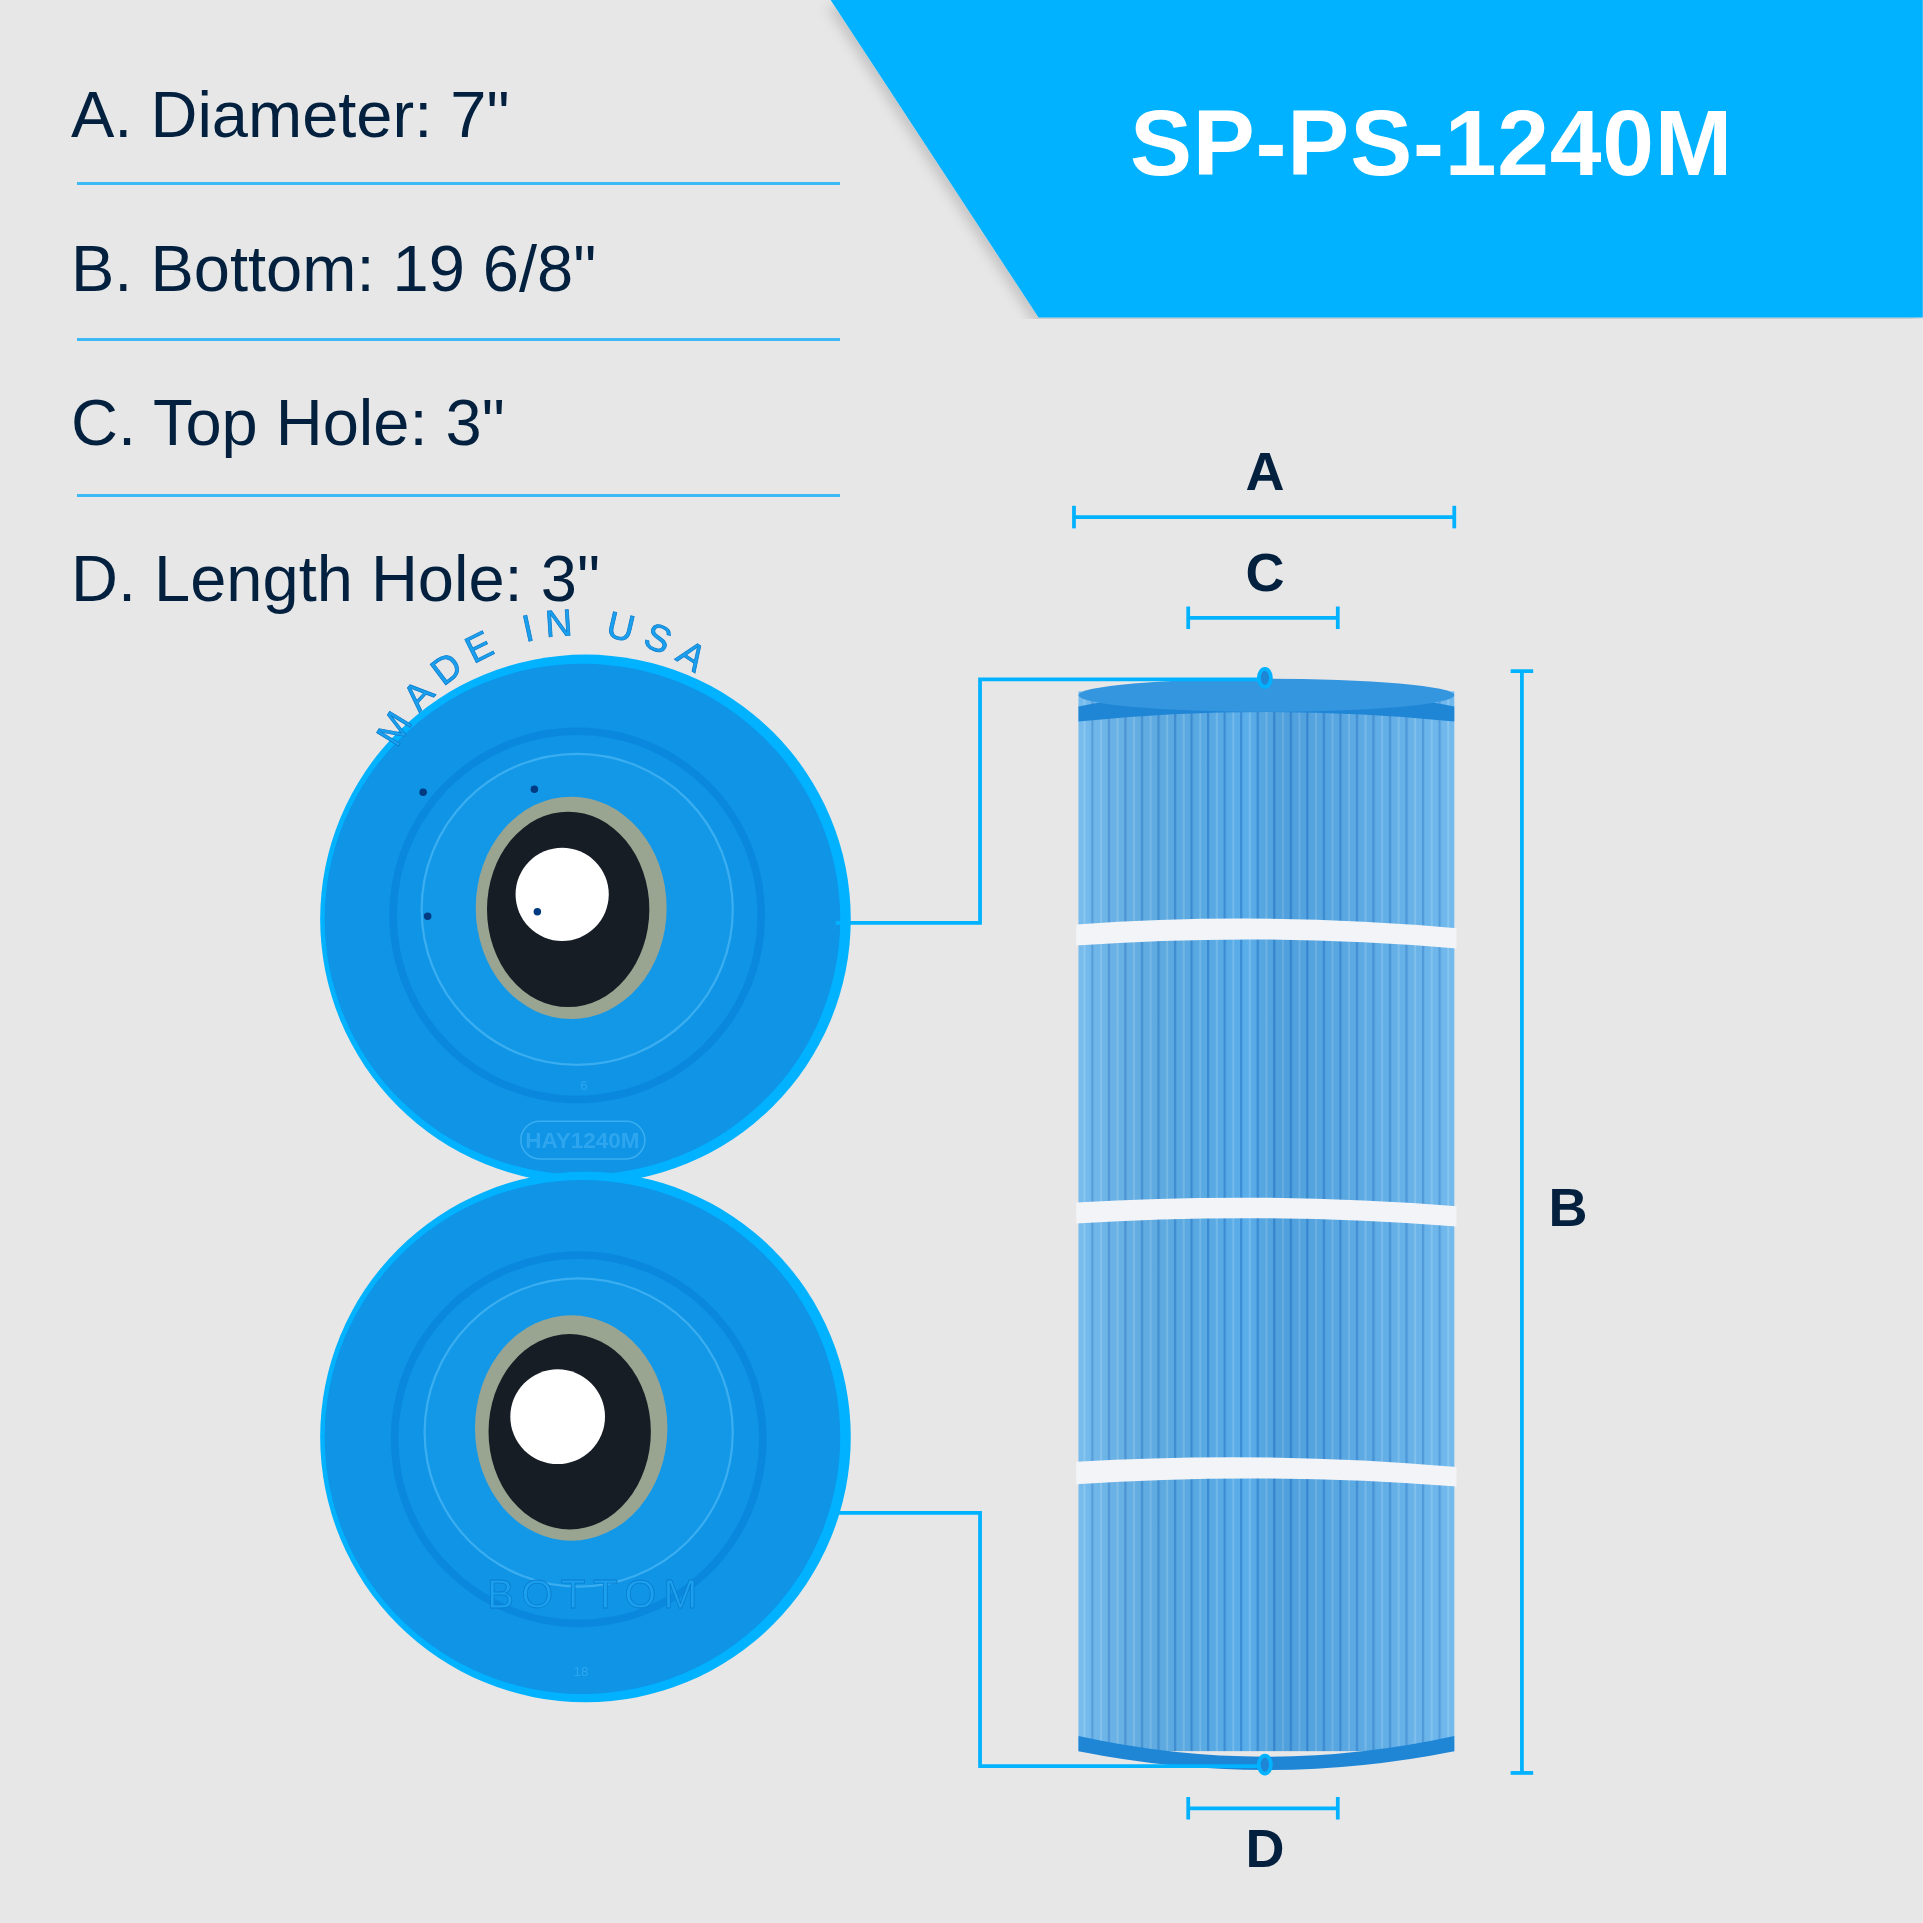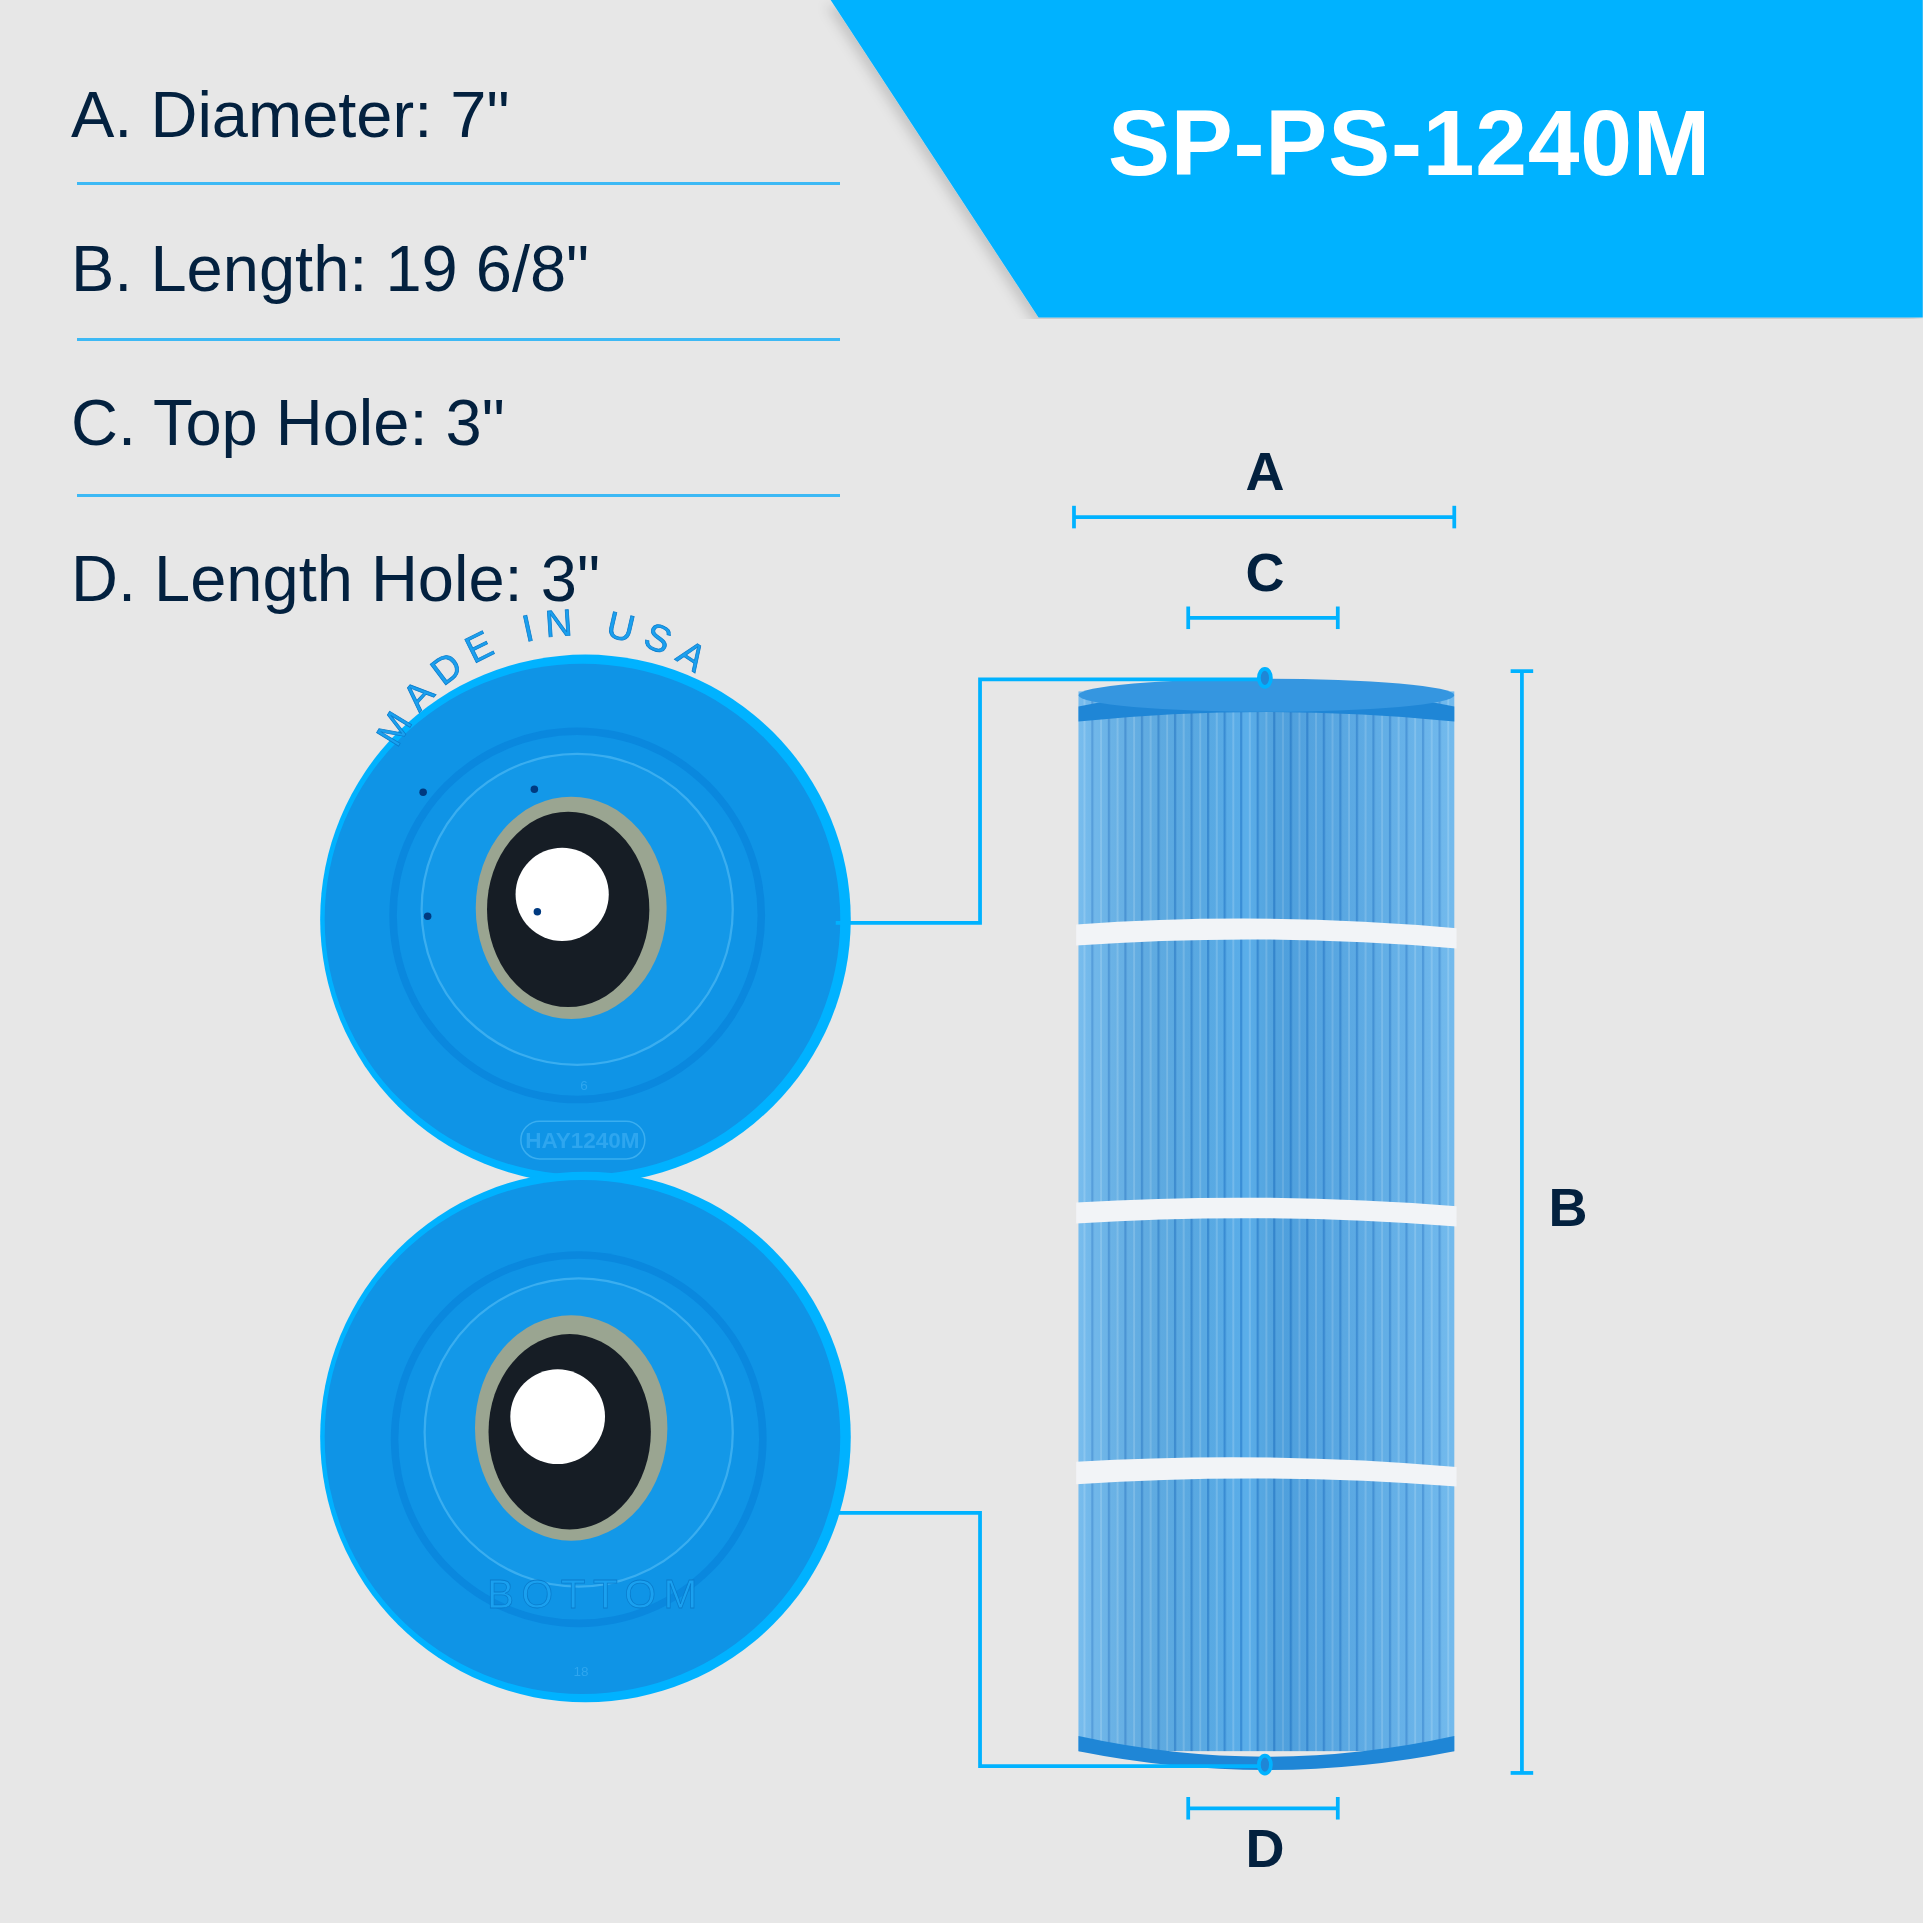--- a/index.html
+++ b/index.html
@@ -1,20 +1,20 @@
 <!DOCTYPE html>
 <html style="font-size:12px"><head>
 <meta charset="utf-8">
 <style>
   html, body { margin:0; padding:0; }
   body { width:1924px; height:1924px; background:#e7e7e7; position:relative; overflow:hidden;
          font-family:"Liberation Sans", sans-serif; color:#03213f; }
   .banner { position:absolute; left:0; top:0; width:1924px; height:319px; }
   .banner svg { position:absolute; left:0; top:0; }
-  .model { position:absolute; left:981px; top:90px; width:857px; text-align:center;
+  .model { position:absolute; left:1003px; top:90px; width:857px; text-align:center;
            color:#ffffff; font-weight:bold; font-size:93px; letter-spacing:0.8px; }
   .spec { position:absolute; left:71px; font-size:65px; white-space:nowrap; }
   .spec .lbl { font-weight:normal; }
   .spec .val { font-weight:normal; }
   .rule { position:absolute; left:77px; width:763px; height:3px; background:#3db9f5; }
   .dimlbl { position:absolute; font-weight:bold; font-size:54px; color:#03213f; text-align:center; width:90px; }
   svg.overlay { position:absolute; left:0; top:0; }
 </style>
 </head>
 <body>
@@ -30,21 +30,21 @@
   </svg>
   <div class="model">SP-PS-1240M</div>
 </div>
 
 <div class="spec" style="top:77px">
   <span class="lbl">A. Diameter</span><span class="val">: 7"</span>
 </div>
 <div class="rule" style="top:182px"></div>
 
 <div class="spec" style="top:231px">
-  <span class="lbl">B. Length</span><span class="val">: 19 6/8"</span>
+  <span class="lbl">B. Bottom</span><span class="val">: 19 6/8"</span>
 </div>
 <div class="rule" style="top:338px"></div>
 
 <div class="spec" style="top:385px">
   <span class="lbl">C. Top Hole</span><span class="val">: 3"</span>
 </div>
 <div class="rule" style="top:494px"></div>
 
 <div class="spec" style="top:541px">
   <span class="lbl">D. Length Hole</span><span class="val">: 3"</span>

